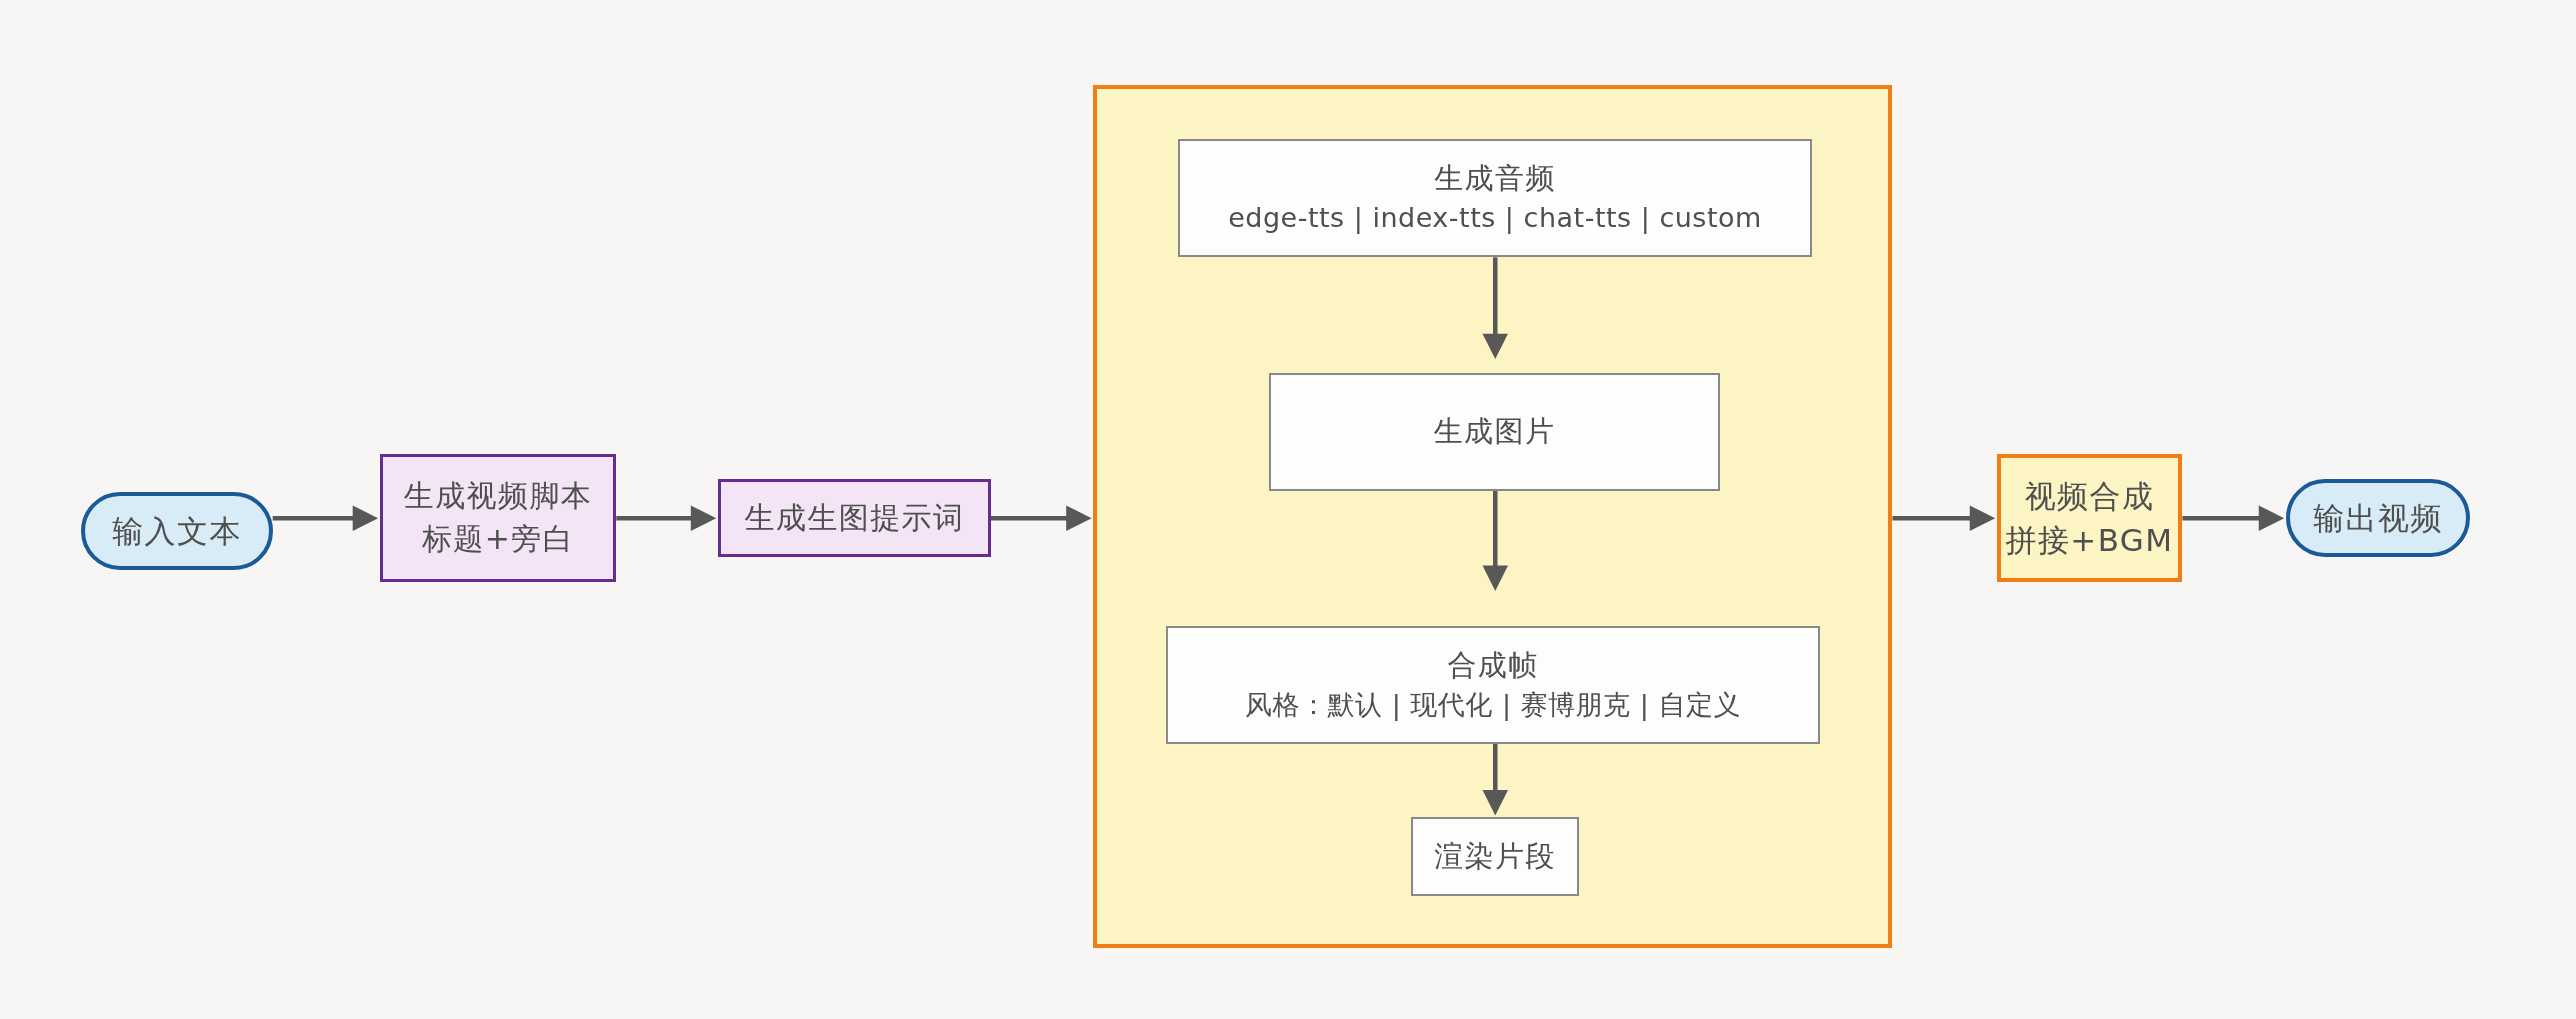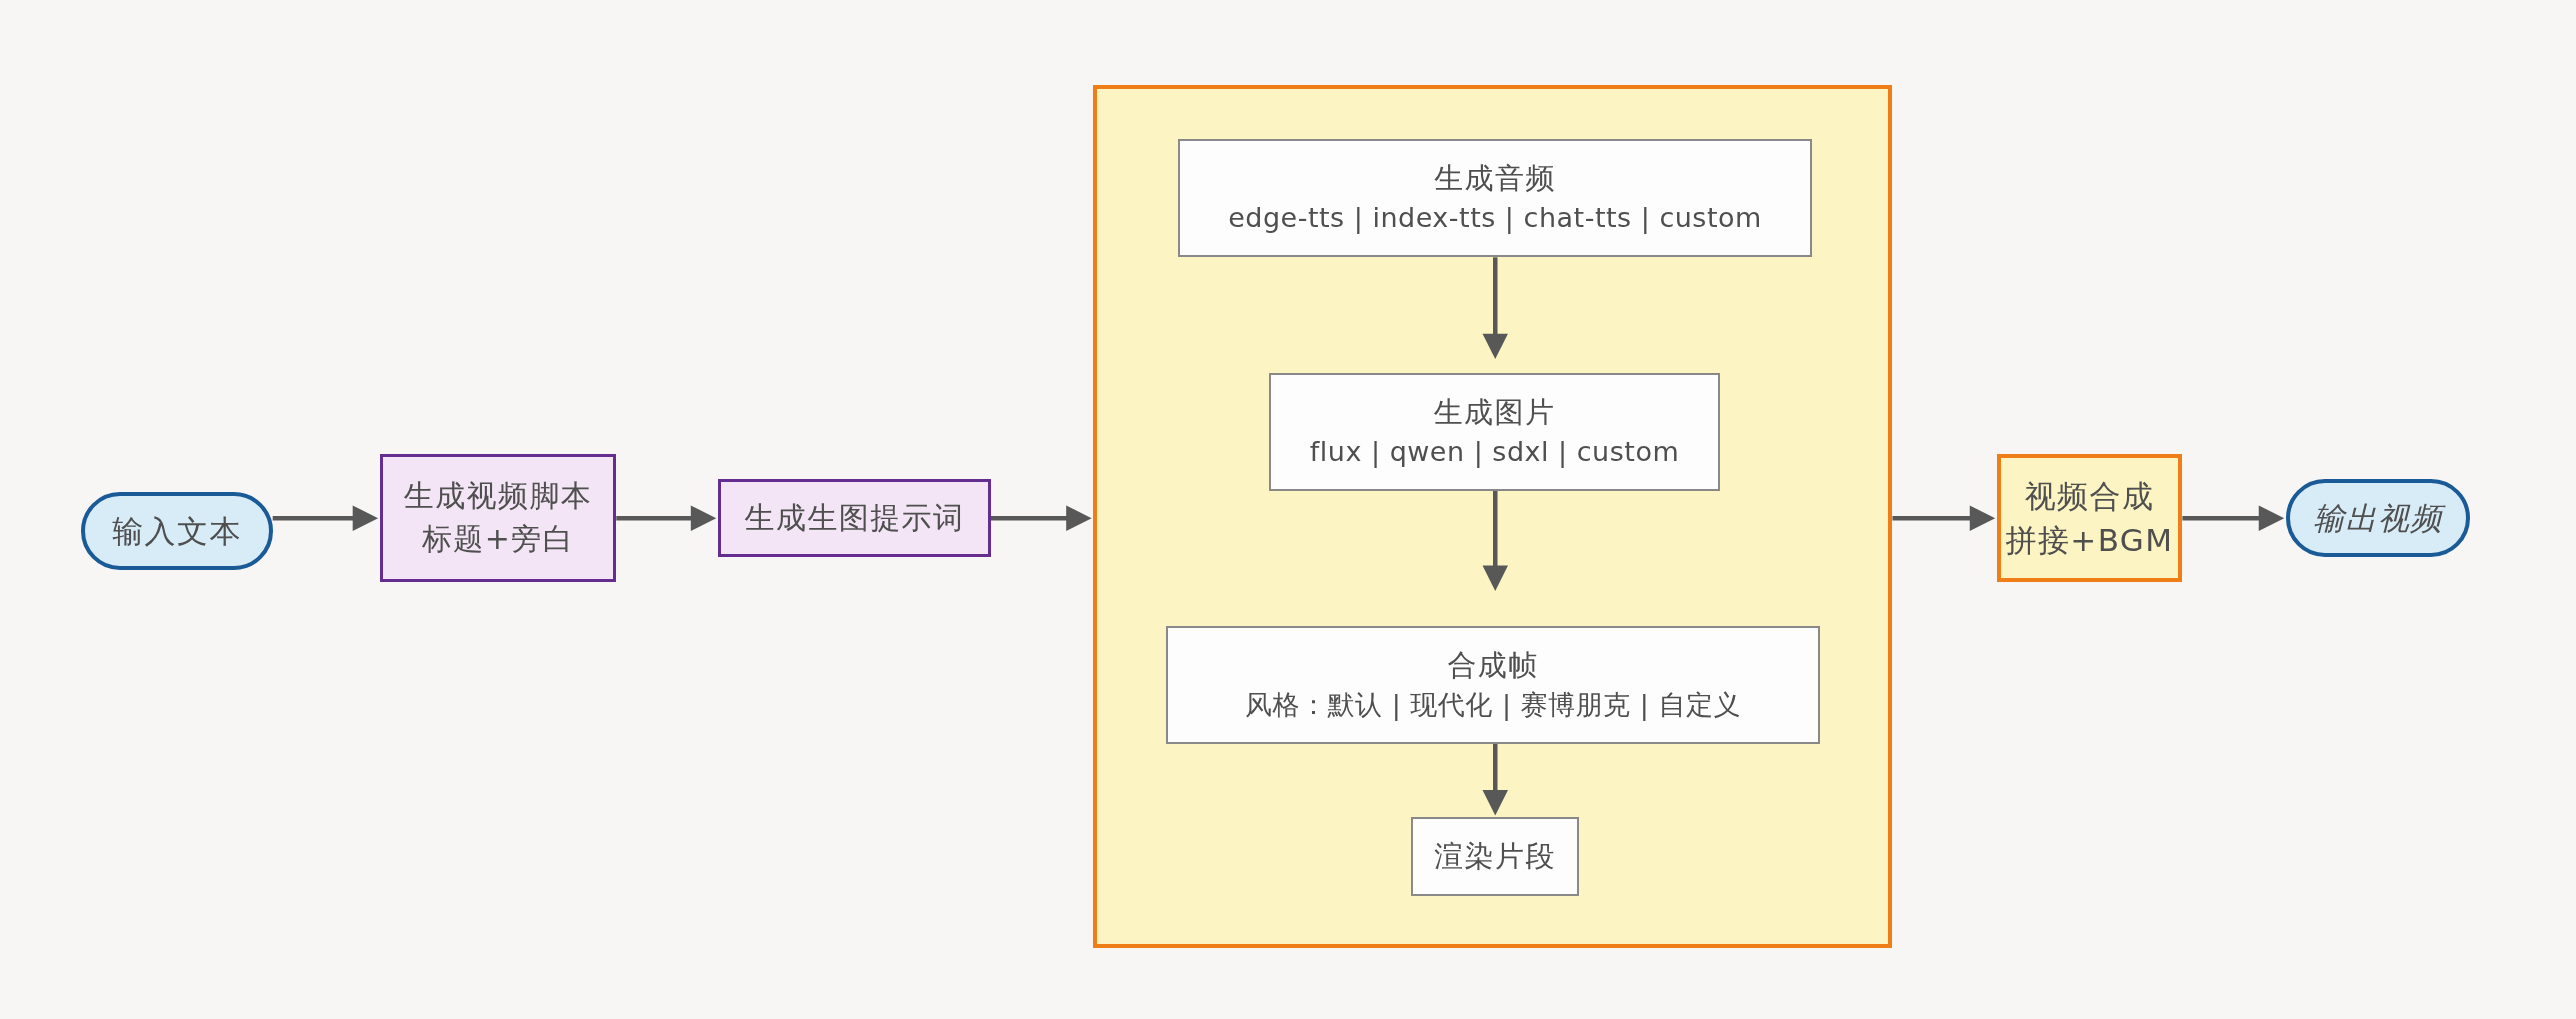--- a/index.html
+++ b/index.html
@@ -128,35 +128,34 @@
 
   <div class="node group" style="left:1093px; top:85px; width:799px; height:863px;"></div>
 
   <div class="node step" style="left:1178px; top:139px; width:634px; height:118px;">
     <span>生成音频</span>
     <span class="opt">edge-tts | index-tts | chat-tts | custom</span>
   </div>
 
   <div class="node step" style="left:1269px; top:373px; width:451px; height:118px;">
     <span>生成图片</span>
-    <span class="opt">flux | qwen | sdxl | custom</span>
   </div>
 
   <div class="node step" style="left:1166px; top:626px; width:654px; height:118px;">
     <span>合成帧</span>
     <span class="opt">风格：默认 | 现代化 | 赛博朋克 | 自定义</span>
   </div>
 
   <div class="node step" style="left:1411px; top:817px; width:168px; height:79px;">
     <span>渲染片段</span>
   </div>
 
   <div class="node orange-step" style="left:1997px; top:454px; width:185px; height:128px;">
     <span>视频合成</span>
     <span>拼接+BGM</span>
   </div>
 
-  <div class="node terminal" style="left:2286px; top:479px; width:184px; height:78px;font-style:italic;">
+  <div class="node terminal" style="left:2286px; top:479px; width:184px; height:78px;">
     <span>输出视频</span>
   </div>
 
 </div>
 
 
 </body></html>

